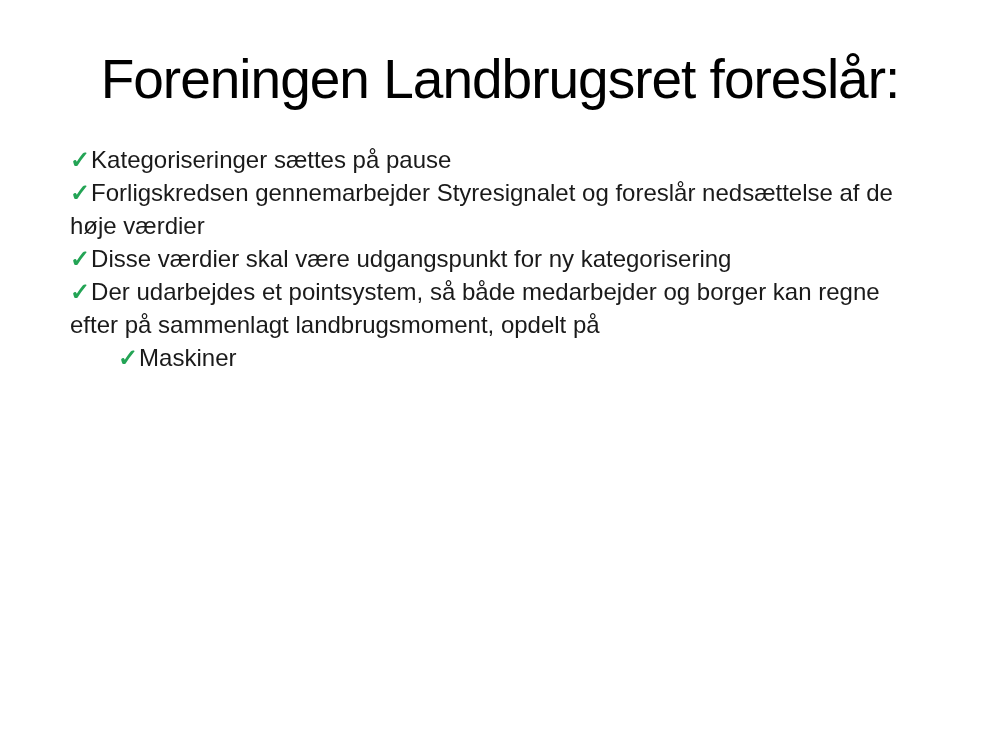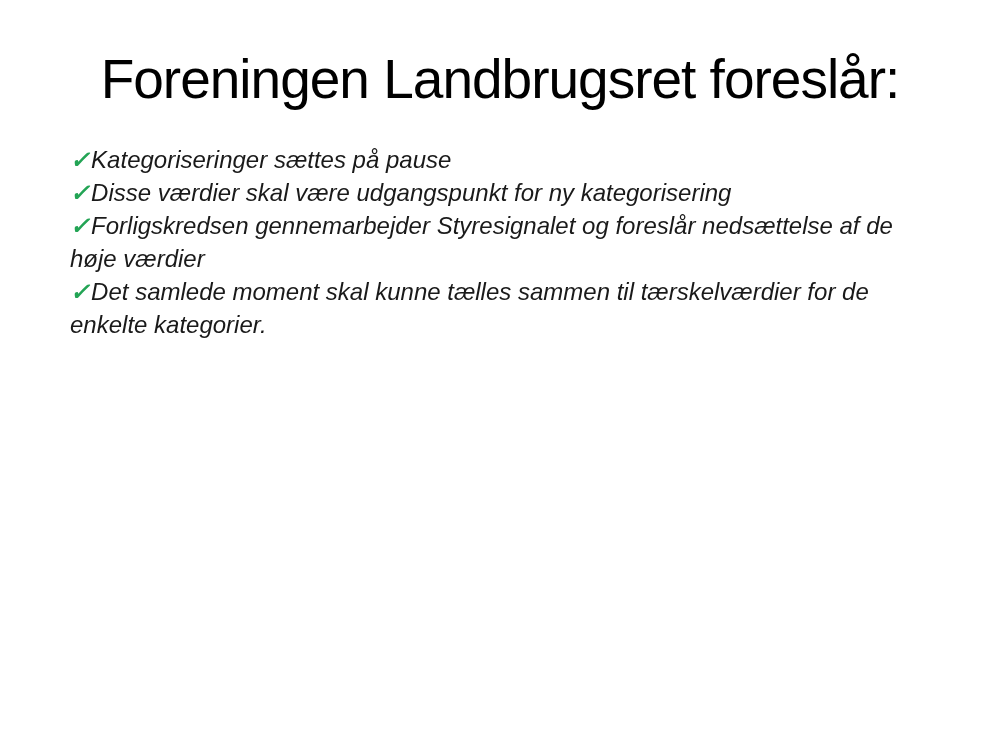--- a/index.html
+++ b/index.html
@@ -34,21 +34,20 @@
     white-space: nowrap;
   }
   .bullets {
     margin: 31px 0 0 70px;
     width: 845px;
     font-size: 24px;
     line-height: 33px;
   }
   .bullet {
     margin: 0;
-    font-style: italic;
   }
   .bullet.level-2 {
     padding-left: 48px;
   }
   .check {
     color: var(--check-color, #23a455);
     font-weight: 700;
     margin-right: 1px;
   }
 </style>
@@ -57,22 +56,25 @@
 
 <div class="slide">
   <h1 class="title">Foreningen Landbrugsret foreslår:</h1>
 
   <div class="bullets">
 
   <div class="bullet level-1">
         <span class="check">✓</span><span>Kategoriseringer sættes på pause</span>
       </div>
       <div class="bullet level-1">
+        <span class="check">✓</span><span>Forligskredsen gennemarbejder Styresignalet og foreslår nedsættelse af de høje værdier</span>
+      </div>
+      <div class="bullet level-1">
         <span class="check">✓</span><span>Disse værdier skal være udgangspunkt for ny kategorisering</span>
       </div>
       <div class="bullet level-1">
-        <span class="check">✓</span><span>Forligskredsen gennemarbejder Styresignalet og foreslår nedsættelse af de høje værdier</span>
+        <span class="check">✓</span><span>Der udarbejdes et pointsystem, så både medarbejder og borger kan regne efter på sammenlagt landbrugsmoment, opdelt på</span>
       </div>
-      <div class="bullet level-1">
-        <span class="check">✓</span><span>Det samlede moment skal kunne tælles sammen til tærskelværdier for de enkelte kategorier.</span>
+      <div class="bullet level-2">
+        <span class="check">✓</span><span>Maskiner</span>
       </div>
     </div>
 </div>
 
 </body></html>

